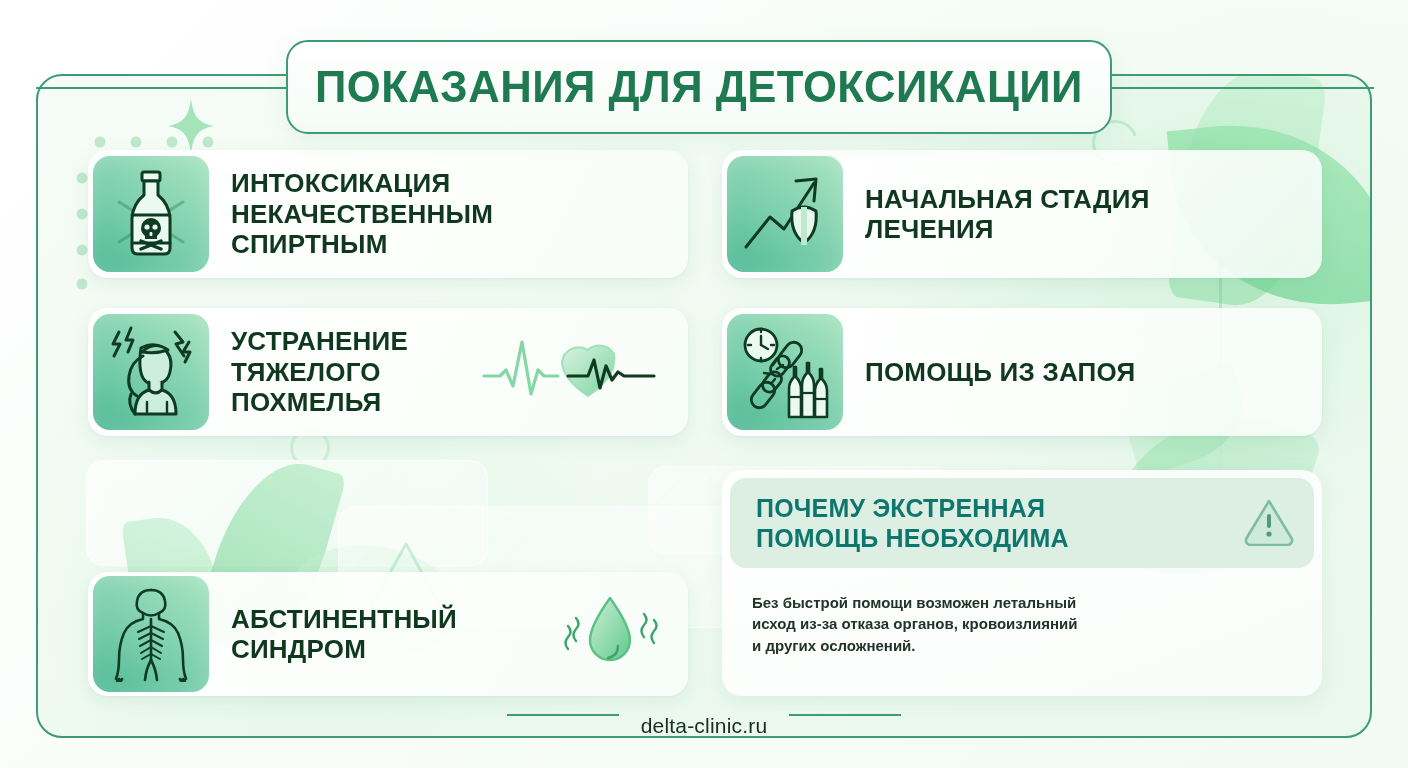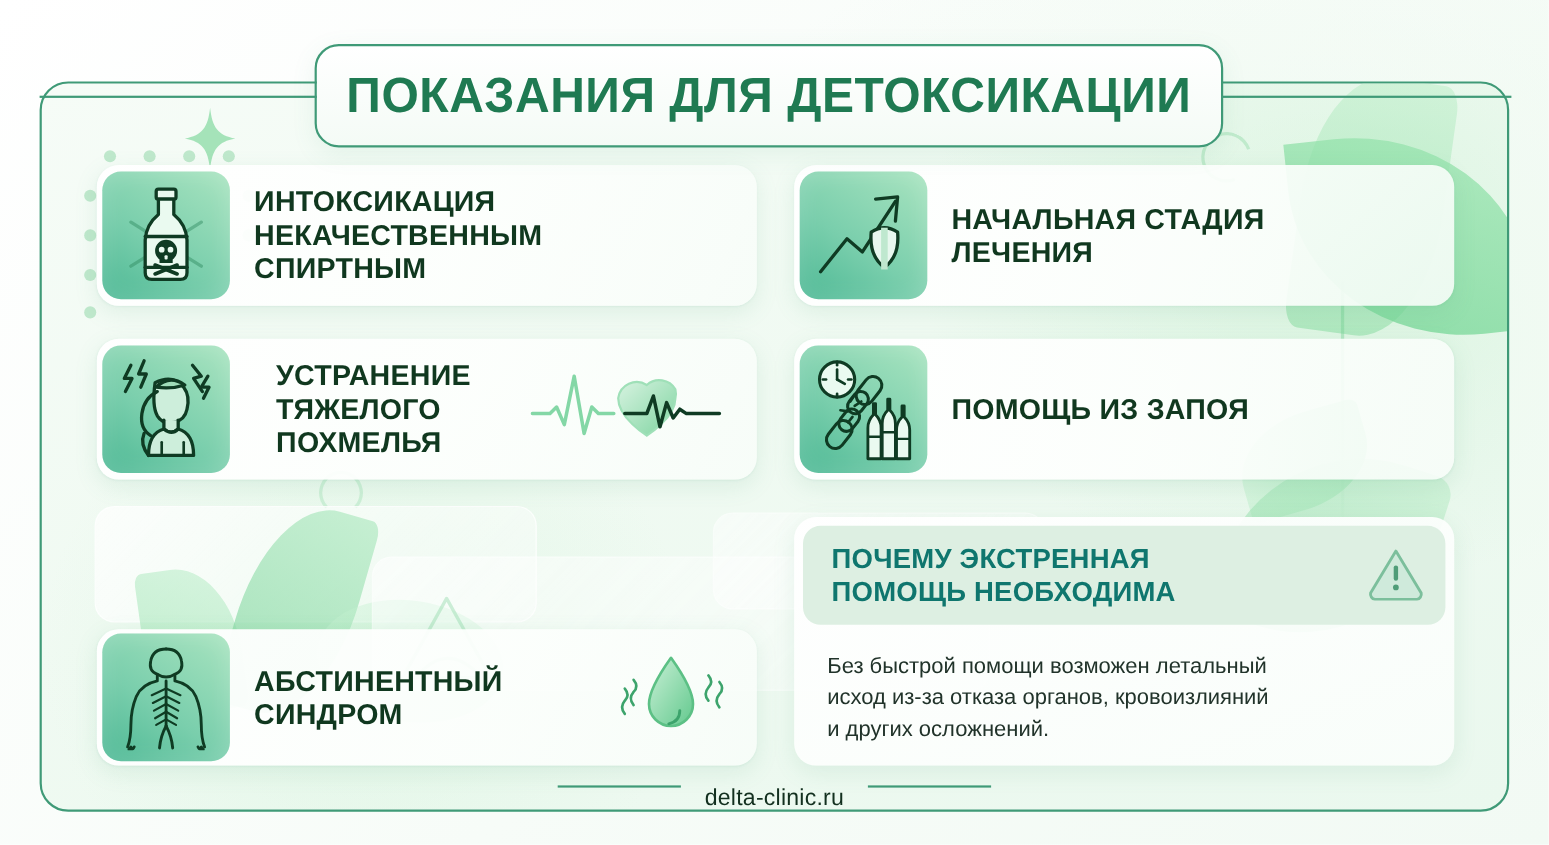--- a/index.html
+++ b/index.html
@@ -235,21 +235,21 @@
   }
   .card-extra {
     margin-left: auto;
     margin-right: 26px;
     display: flex;
     align-items: center;
   }
 
   
   #card-1 { left: 88px;  top: 150px; width: 600px; height: 128px; }
-  #card-2 { left: 88px;  top: 308px; width: 600px; height: 128px; gap: 20px; }
+  #card-2 { left: 88px;  top: 308px; width: 600px; height: 128px; }
   #card-3 { left: 88px;  top: 572px; width: 600px; height: 124px; }
   #card-4 { left: 722px; top: 150px; width: 600px; height: 128px; }
   #card-5 { left: 722px; top: 308px; width: 600px; height: 128px; }
 
   
   .note {
     position: absolute;
     left: 722px;
     top: 470px;
     width: 600px;
@@ -274,24 +274,25 @@
     font-weight: bold;
     font-size: 25px;
     line-height: 1.2;
     color: #0f766e;
     white-space: pre-line;
     letter-spacing: .2px;
   }
   .note-warn { margin-left: auto; }
   .note-body {
     padding: 24px 26px 0 30px;
-    font-size: 20px;
+    font-size: 15px;
     line-height: 1.42;
     color: #21332a;
     white-space: pre-line;
+    font-weight: bold;
   }
 
   
   .footer {
     position: absolute;
     left: 36px;
     top: 714px;
     width: 1336px;
     height: 40px;
     display: flex;

